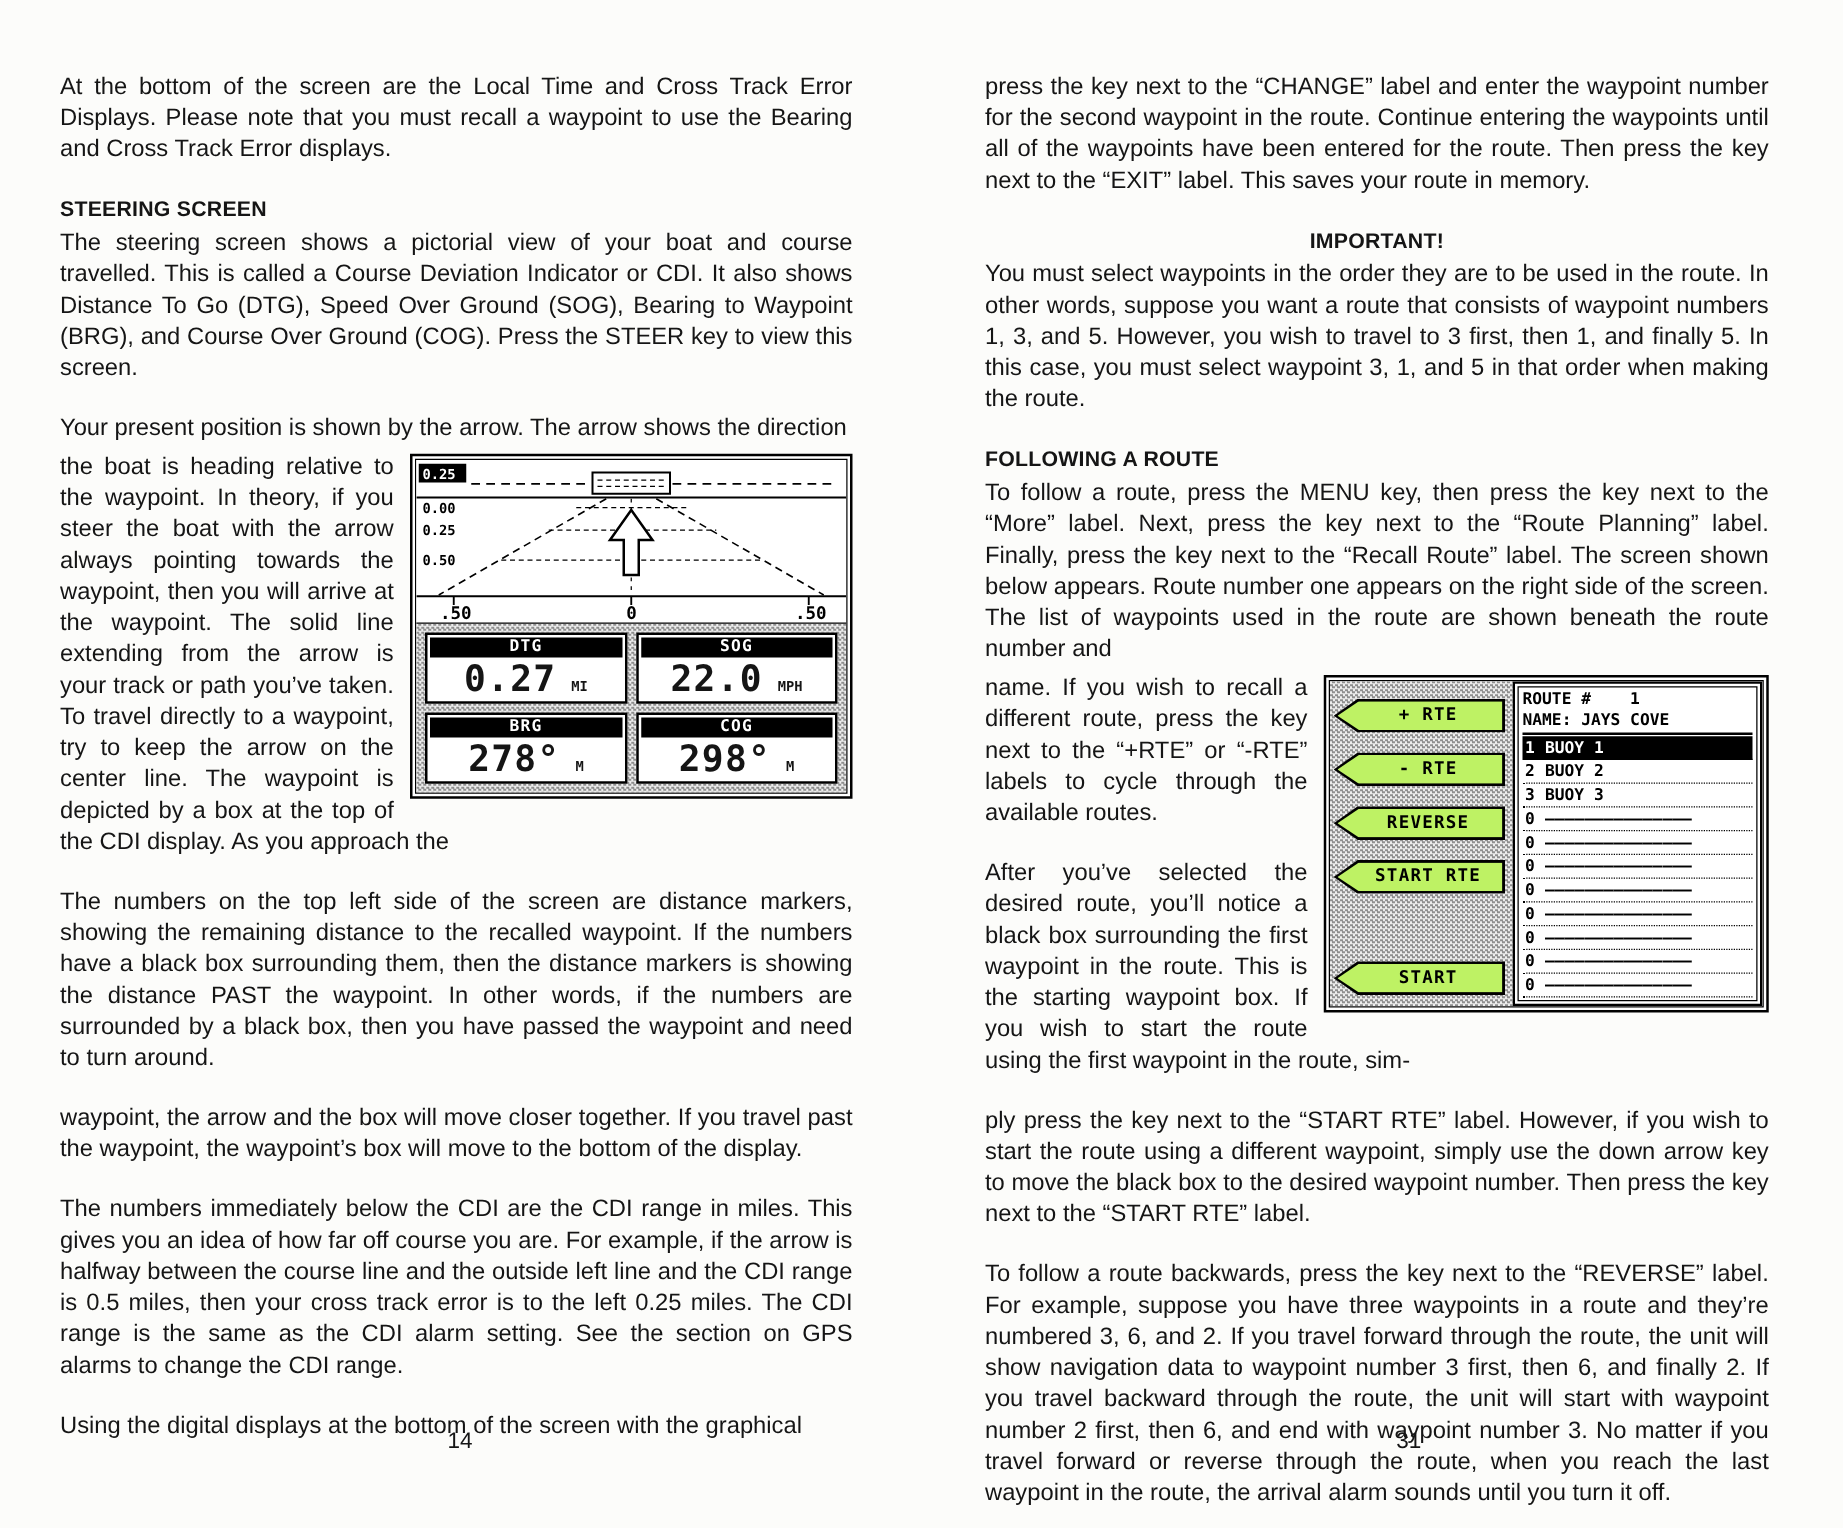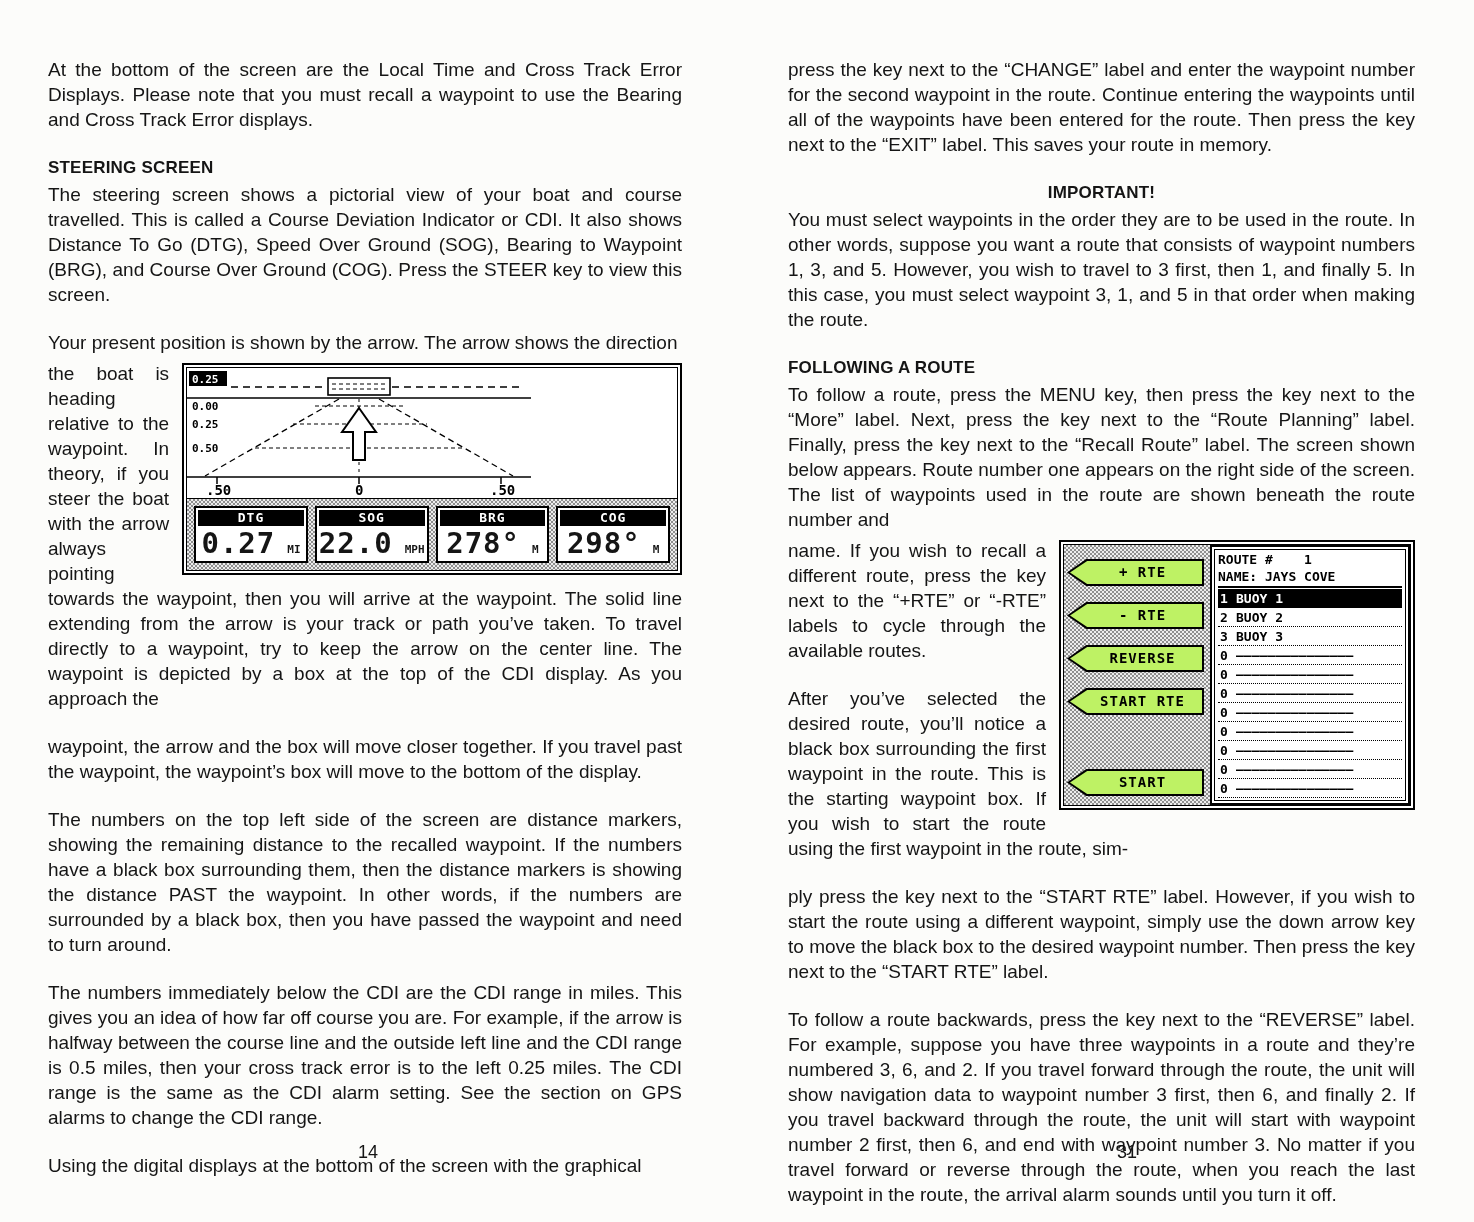--- a/index.html
+++ b/index.html
@@ -26,21 +26,21 @@
   figure { float:right; margin:2px 0 10px 13px; }
   .screen-frame { border:2px solid #000; padding:2px; background:#fff; }
   .screen-frame-inner { border:1px solid #000; overflow:hidden; background:#fff; }
   .checker { background: repeating-conic-gradient(#8f8f8f 0% 25%, #ededed 0% 50%) 0 0 / 4px 4px; }
 
   
   .cdi-top { display:block; background:#fff; }
   .svg-label { font:bold 11px "DejaVu Sans Mono", monospace; fill:#000; }
   .svg-label.inv { fill:#fff; }
   .svg-scale { font:bold 14px "DejaVu Sans Mono", monospace; fill:#000; }
-  .cdi-digital { padding:7px; display:grid; grid-template-columns:1fr 1fr 1fr 1fr; gap:7px; border-top:1.5px solid #000; }
+  .cdi-digital { padding:7px; display:grid; grid-template-columns:1fr 1fr; gap:7px; border-top:1.5px solid #000; }
   .dbox { background:#fff; border:2px solid #000; padding:2px; height:57px; }
   .dbox-label {
     background:#000; color:#fff; font-family:"DejaVu Sans Mono",monospace;
     font-weight:bold; font-size:13px; line-height:16px; text-align:center; letter-spacing:1px;
   }
   .dbox-val-row { display:flex; align-items:baseline; justify-content:center; gap:12px; height:38px; }
   .dbox-val { font-family:"DejaVu Sans Mono",monospace; font-weight:bold; font-size:29px; line-height:34px; letter-spacing:1px; }
   .dbox-unit { font-family:"DejaVu Sans Mono",monospace; font-weight:bold; font-size:11px; }
 
   
@@ -151,23 +151,23 @@
               <span class="dbox-unit">M</span>
             </div>
           </div>
         </div>
 
       </div>
     </div>
   </figure>
 
   <p class="para">the boat is heading relative to the waypoint. In theory, if you steer the boat with the arrow always pointing towards the waypoint, then you will arrive at the waypoint. The solid line extending from the arrow is your track or path you’ve taken. To travel directly to a waypoint, try to keep the arrow on the center line. The waypoint is depicted by a box at the top of the CDI display. As you approach the</p>
+  <p class="para clear">The numbers on the top left side of the screen are distance markers, showing the remaining distance to the recalled waypoint. If the numbers have a black box surrounding them, then the distance markers is showing the distance PAST the waypoint. In other words, if the numbers are surrounded by a black box, then you have passed the waypoint and need to turn around.</p>
+
   <p class="para">waypoint, the arrow and the box will move closer together. If you travel past the waypoint, the waypoint’s box will move to the bottom of the display.</p>
-
-  <p class="para clear">The numbers on the top left side of the screen are distance markers, showing the remaining distance to the recalled waypoint. If the numbers have a black box surrounding them, then the distance markers is showing the distance PAST the waypoint. In other words, if the numbers are surrounded by a black box, then you have passed the waypoint and need to turn around.</p>
   <p class="para">The numbers immediately below the CDI are the CDI range in miles. This gives you an idea of how far off course you are. For example, if the arrow is halfway between the course line and the outside left line and the CDI range is 0.5 miles, then your cross track error is to the left 0.25 miles. The CDI range is the same as the CDI alarm setting. See the section on GPS alarms to change the CDI range.</p>
   <p class="para">Using the digital displays at the bottom of the screen with the graphical</p>
 
 </section>
 
 <section class="page page-right">
 
   <p class="para">press the key next to the “CHANGE” label and enter the waypoint number for the second waypoint in the route. Continue entering the waypoints until all of the waypoints have been entered for the route. Then press the key next to the “EXIT” label. This saves your route in memory.</p>
 
   <h2 class="heading heading-center">IMPORTANT!</h2>

